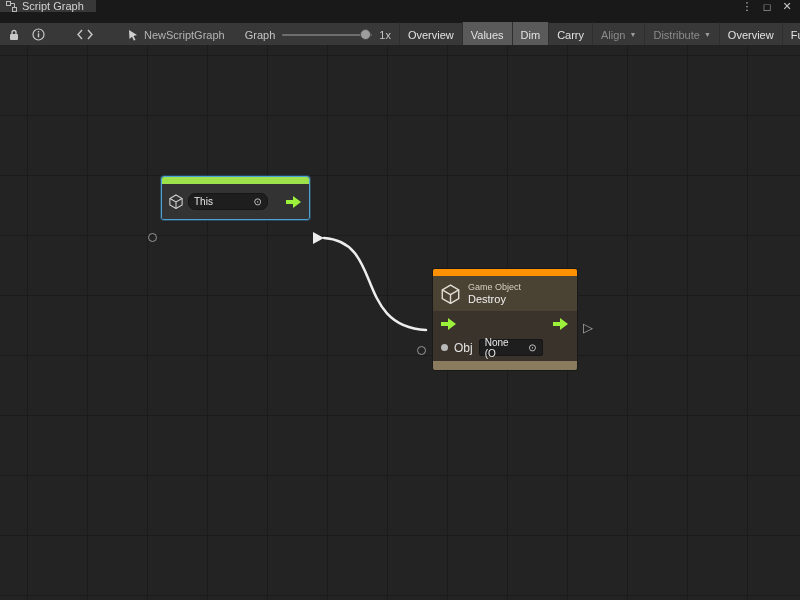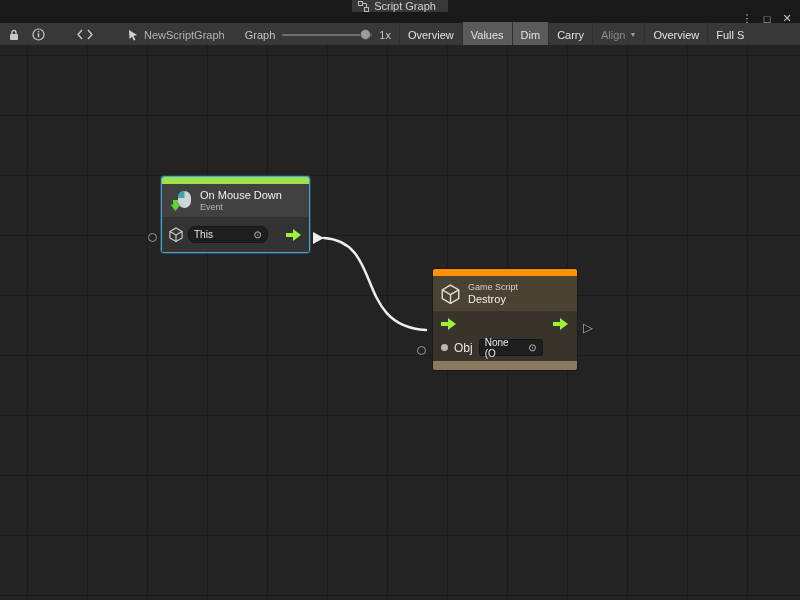--- a/index.html
+++ b/index.html
@@ -1,21 +1,21 @@
 <!DOCTYPE html>
 <html><head>
 <meta charset="utf-8">
 <style>
   * { margin:0; padding:0; box-sizing:border-box; }
   html,body { width:800px; height:600px; overflow:hidden; }
   body { font-family:"Liberation Sans", sans-serif; background:#191919; }
   .root { position:relative; width:800px; height:600px; }
 
   
-  .tabbar { height:23px; background:#191919; display:flex; align-items:center;flex-direction:column; }
+  .tabbar { height:23px; background:#191919; display:flex; align-items:flex-start; }
   .tab { display:flex; align-items:center; gap:5px; background:#383838; padding:0 12px 0 6px; font-size:11px; color:#d2d2d2; }
   .window-controls { margin-left:auto; display:flex; align-items:center; gap:6px; padding-right:6px; color:#c8c8c8; font-size:11px; }
   .wc { width:14px; text-align:center; cursor:default; }
 
   
   .toolbar { height:26px; background:#383838; display:flex; align-items:center; font-size:11px; color:#dcdcdc; border-bottom:3px solid #fef9c3; }
   .tb-icon { display:flex; align-items:center; justify-content:center; }
   .lock { margin-left:8px; }
   .info { margin-left:12px; }
   .code { margin-left:32px; }
@@ -134,50 +134,42 @@
       <div class="tb-btn active">
         <span>Dim</span>
       </div>
       <div class="tb-btn">
         <span>Carry</span>
       </div>
       <div class="tb-btn disabled">
         <span>Align</span>
         <span class="caret">▼</span>
       </div>
+      <div class="tb-btn disabled">
+        <span>Distribute</span>
+        <span class="caret">▼</span>
+      </div>
       <div class="tb-btn">
         <span>Overview</span>
       </div>
       <div class="tb-btn">
         <span>Full S</span>
       </div>
     </div>
   </div>
 
   <div class="canvas">
 
     <svg class="wire" width="800" height="555">
       <polygon points="313,187 324,193 313,199" fill="#ededed"></polygon>
       <path d="M 324 193 C 384 197 354 281 426 285" stroke="#ededed" stroke-width="2.5" fill="none" stroke-linecap="round"></path>
     </svg>
 
     <div class="node node-event">
       <div class="accent" style="background:#9de24a"></div>
-      <div class="n-header">
-        <svg width="23" height="23" viewBox="0 0 23 23">
-          <rect x="8" y="2" width="13" height="17" rx="6.5" fill="#cdd6da"></rect>
-          <path d="M8 8.5 a6.5 6.5 0 0 1 6.5 -6.5 v7 h-6.5 z" fill="#3aa9a0"></path>
-          <rect x="3" y="11" width="5" height="5" fill="#5fd338"></rect>
-          <polygon points="0.5,15.5 10.5,15.5 5.5,22" fill="#5fd338"></polygon>
-        </svg>
-        <div>
-          <div class="ne-title">On Mouse Down</div>
-          <div class="ne-sub">Event</div>
-        </div>
-      </div>
       <div class="n-body">
         <svg width="14" height="15" viewBox="0 0 16 17">
           <path d="M8 1 L15 5 V12.5 L8 16.5 L1 12.5 V5 Z" fill="none" stroke="#d6d6d6" stroke-width="1.2"></path>
           <path d="M1 5 L8 9 L15 5 M8 9 V16.5" fill="none" stroke="#d6d6d6" stroke-width="1.2"></path>
         </svg>
         <div class="field field-this">
           <span>This</span>
           <span class="target-glyph">⊙</span>
         </div>
         <span class="spacer"></span>
@@ -190,21 +182,21 @@
     <span class="port" style="left:148px; top:188px;"></span>
 
     <div class="node node-destroy">
       <div class="accent" style="background:#ff9102"></div>
       <div class="n-header">
         <svg width="19" height="20" viewBox="0 0 16 17">
           <path d="M8 1 L15 5 V12.5 L8 16.5 L1 12.5 V5 Z" fill="none" stroke="#e0dcd2" stroke-width="1.2"></path>
           <path d="M1 5 L8 9 L15 5 M8 9 V16.5" fill="none" stroke="#e0dcd2" stroke-width="1.2"></path>
         </svg>
         <div>
-          <div class="nd-cat">Game Script</div>
+          <div class="nd-cat">Game Object</div>
           <div class="nd-title">Destroy</div>
         </div>
       </div>
       <div class="nd-row flow">
         <svg width="16" height="12" viewBox="0 0 16 12">
           <path d="M0 4 h7 v-4 l8 6 l-8 6 v-4 h-7 z" fill="#9cf23b"></path>
         </svg>
         <span class="spacer"></span>
         <svg width="16" height="12" viewBox="0 0 16 12">
           <path d="M0 4 h7 v-4 l8 6 l-8 6 v-4 h-7 z" fill="#9cf23b"></path>

